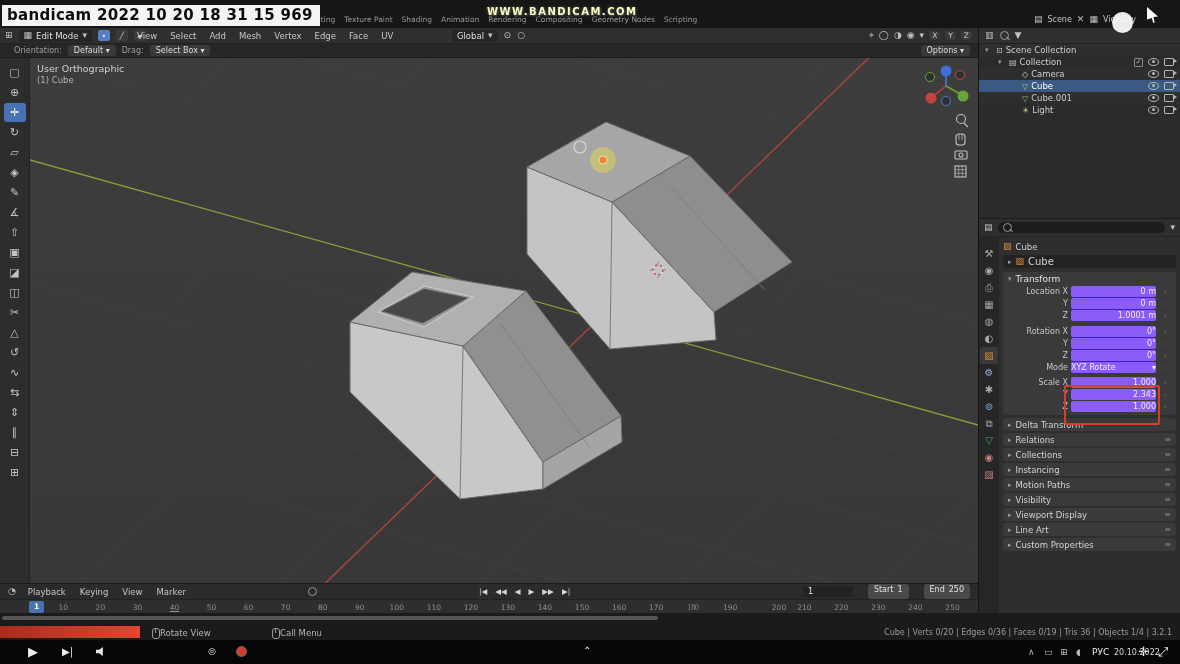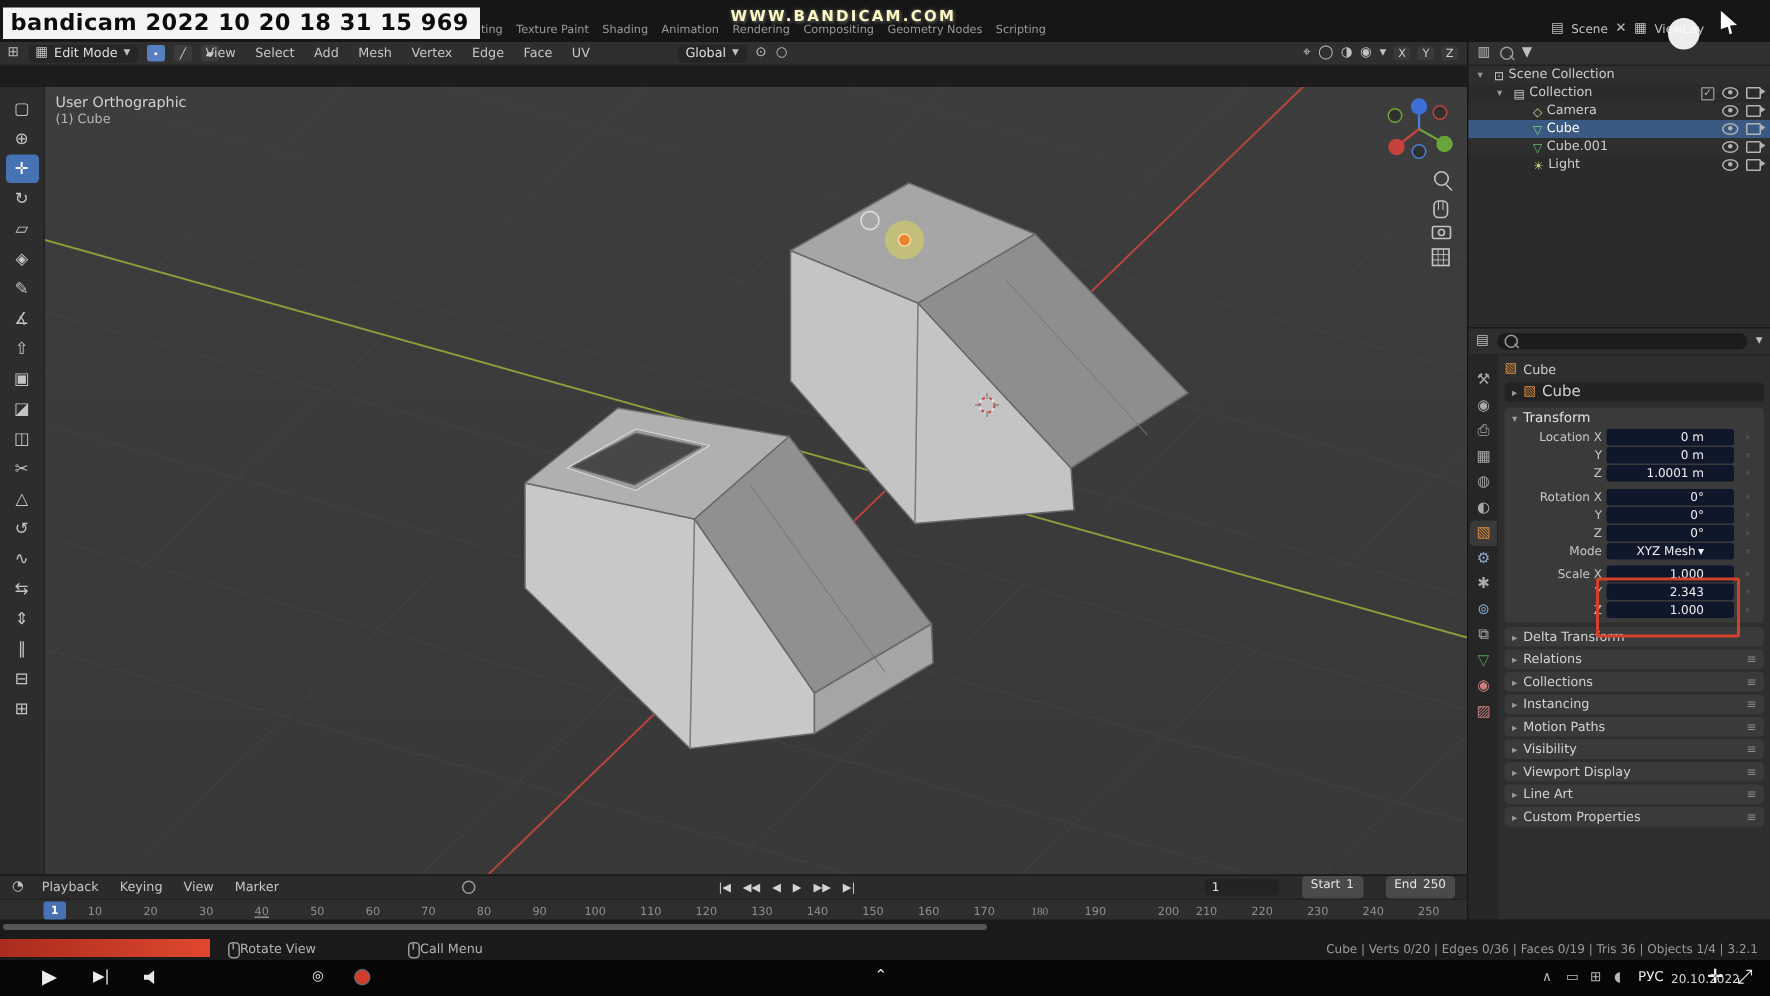--- a/index.html
+++ b/index.html
@@ -67,21 +67,21 @@
   .ptabs{position:absolute;left:0;top:18px;width:20px;bottom:0;background:#262626;display:flex;flex-direction:column;align-items:center;padding-top:8px;}
   .ptab{width:18px;height:17px;display:flex;align-items:center;justify-content:center;font-size:10px;color:#a9a9a9;border-radius:3px 0 0 3px;}
   .ptab.active{background:#3a3a3a;}
   .pbody{position:absolute;left:20px;top:18px;right:0;bottom:0;padding:3px 4px;box-sizing:border-box;overflow:hidden;}
   .crumb{display:flex;align-items:center;gap:4px;font-size:8.5px;color:#cfcfcf;height:13px;}
   .idname{height:13px;background:#232323;border-radius:3px;display:flex;align-items:center;gap:4px;padding:0 5px;margin:2px 0 4px;}
   .panel{background:#3a3a3a;border-radius:3px;margin-bottom:3px;padding-bottom:2px;}
   .panel-h{display:flex;align-items:center;gap:4px;height:13px;padding:0 5px;font-size:9px;color:#e2e2e2;}
   .prow{display:grid;grid-template-columns:60px 1fr 12px;gap:3px;align-items:center;margin:1px 5px;}
   .plabel{text-align:right;font-size:8px;color:#c7c7c7;}
-  .field{background:#0f172a;border-radius:2px;height:11px;line-height:11px;text-align:right;padding:0 20px;color:#efefef;font-size:8px;}
+  .field{background:#8b5cf6;border-radius:2px;height:11px;line-height:11px;text-align:right;padding:0 0;color:#efefef;font-size:8px;}
   .field.dd{text-align:left;display:flex;justify-content:space-between;}
   .decor{font-size:7px;color:#8d8d8d;text-align:center;}
   .psec{display:flex;align-items:center;gap:4px;height:13px;background:#3a3a3a;border-radius:3px;margin-bottom:2px;padding:0 5px;font-size:8.5px;color:#d2d2d2;}
   .psec .pmenu{margin-left:auto;color:#8e8e8e;font-size:8px;}
   .parrow{color:#9b9b9b;font-size:7px;}
   .annot-box{position:absolute;left:1064px;top:385px;width:92px;height:36px;border:2px solid #d5402b;border-radius:2px;z-index:9;pointer-events:none;}
   
   .timeline{position:absolute;left:0;top:583px;width:978px;height:30px;background:#2b2b2b;border-top:1px solid #1a1a1a;box-sizing:border-box;}
   .tl-head{height:15px;display:flex;align-items:center;gap:10px;padding:0 8px;border-bottom:1px solid #222;}
   .transport{display:flex;gap:4px;margin-left:150px;}
@@ -169,20 +169,29 @@
       <span class="glyph">◯</span>
       <span class="glyph">◑</span>
       <span class="glyph">◉</span>
       <span class="glyph">▾</span>
       <span class="axt">X</span>
       <span class="axt">Y</span>
       <span class="axt">Z</span>
     </div>
   </div>
 
+  <div class="vsub">
+    <span class="lab">Orientation:</span>
+    <span class="pill"><span>Default</span> ▾</span>
+    <span class="lab">Drag:</span>
+    <span class="pill"><span>Select Box</span> ▾</span>
+    <div class="vsub-right">
+      <span class="pill"><span>Options</span> ▾</span>
+    </div>
+  </div>
 
   <div class="toolcol">
       <div class="tool">▢</div>
       <div class="tool">⊕</div>
       <div class="tool active">✛</div>
       <div class="tool">↻</div>
       <div class="tool">▱</div>
       <div class="tool">◈</div>
       <div class="tool">✎</div>
       <div class="tool">∡</div>
@@ -428,21 +437,21 @@
             <span class="decor">◦</span>
           </div>
         <div class="prow">
             <span class="plabel">Z</span>
             <span class="field">0°</span>
             <span class="decor">◦</span>
           </div>
         <div class="prow">
             <span class="plabel">Mode</span>
             <span class="field dd">
-              <span>XYZ Mesh</span>
+              <span>XYZ Rotate</span>
               <span>▾</span>
             </span>
             <span class="decor">◦</span>
           </div>
         <div style="height:2px;"></div>
         <div class="prow">
             <span class="plabel">Scale X</span>
             <span class="field">1.000</span>
             <span class="decor">◦</span>
           </div>

